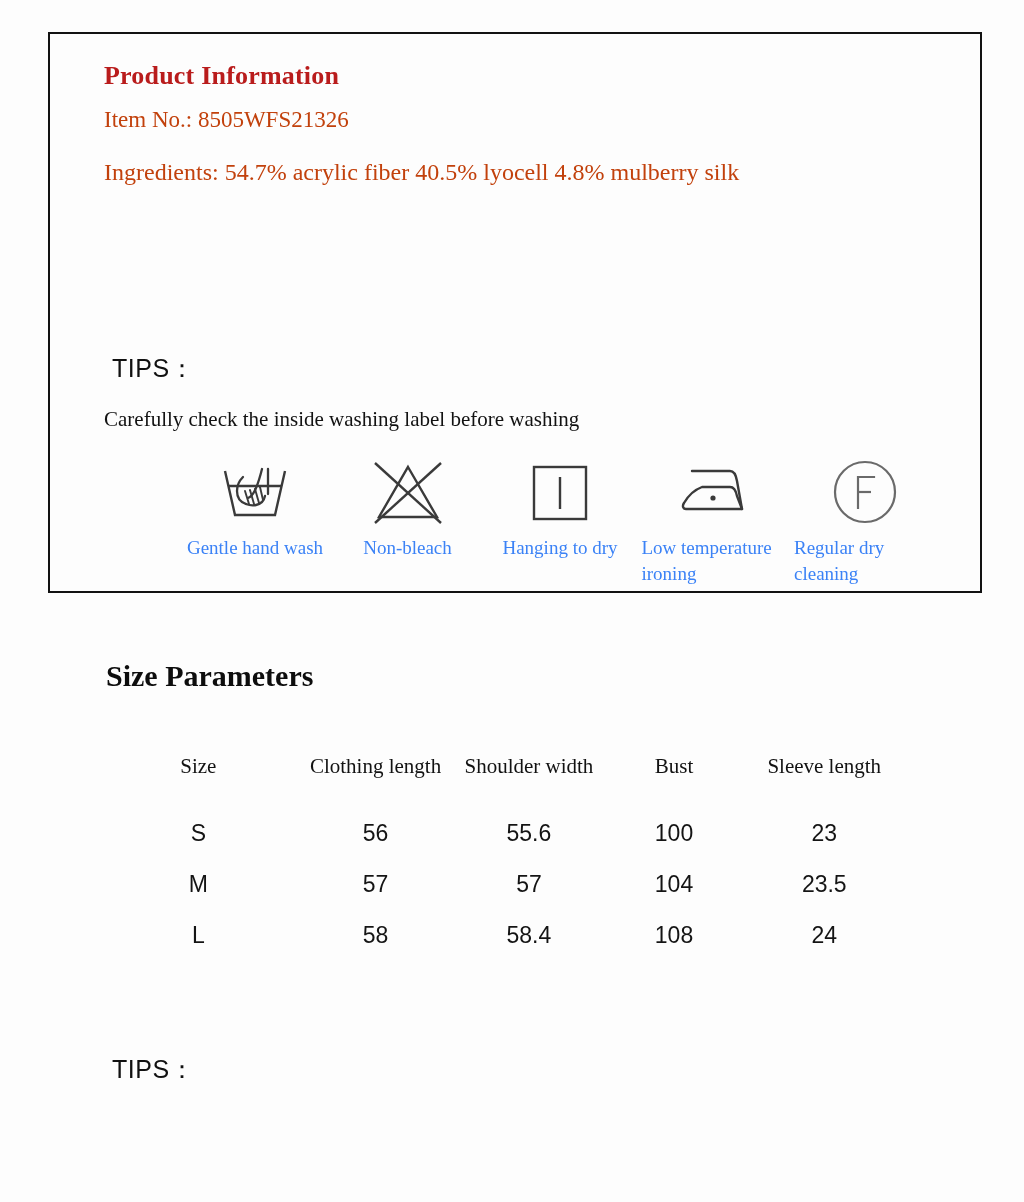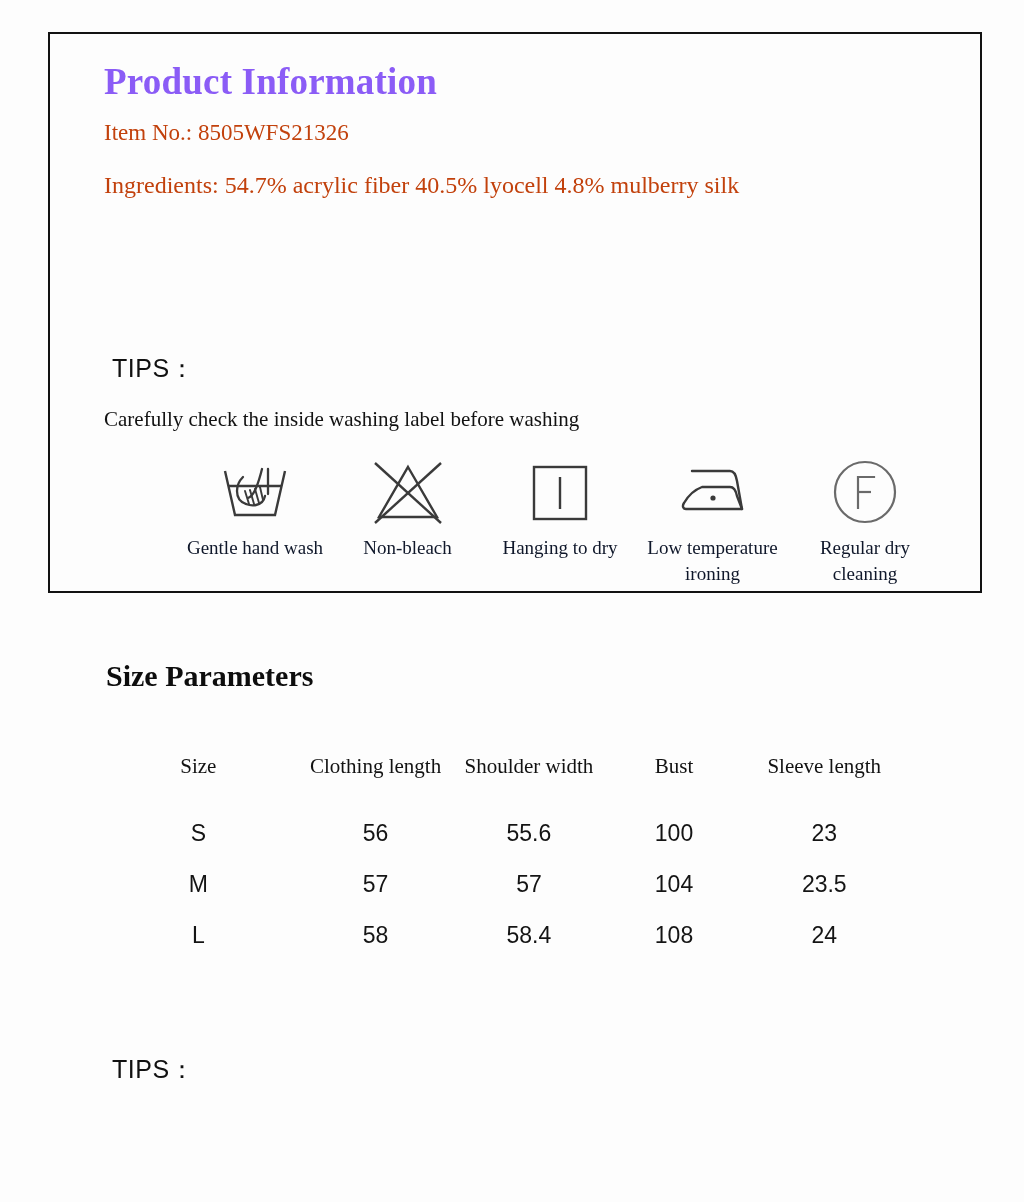--- a/index.html
+++ b/index.html
@@ -27,26 +27,26 @@
     box-sizing: border-box;
     background: transparent;
   }
 
   .panel-inner {
     padding: 26px 0 0 54px;
   }
 
   .title-main {
     font-family: "Liberation Serif", "DejaVu Serif", serif;
-    font-size: 37px;
+    font-size: 26px;
     font-weight: 700;
     line-height: 1.2;
     letter-spacing: 0.2px;
     margin: 0 7px 14px 0;
-    color: #8b5cf6;
+    color: #b91c1c;
   }
 
   .info-line {
     font-family: "Liberation Serif", "DejaVu Serif", serif;
     font-size: 23px;
     font-weight: 400;
     line-height: 1.3;
     margin: 0 0 22px 0;
     color: #c2410c;
   }
@@ -104,22 +104,21 @@
     display: flex;
     align-items: center;
     justify-content: center;
   }
 
   .care-label {
     margin-top: 8px;
     font-family: "Liberation Serif", "DejaVu Serif", serif;
     font-size: 19px;
     line-height: 1.35;
-    text-align: center;
-    color: #0f172a;
+    color: #3b82f6;
     max-width: 142px;
   }
 
   
   .size-title {
     position: absolute;
     left: 102px;
     top: 655px;
     font-family: "Liberation Serif", "DejaVu Serif", serif;
     font-size: 30px;

